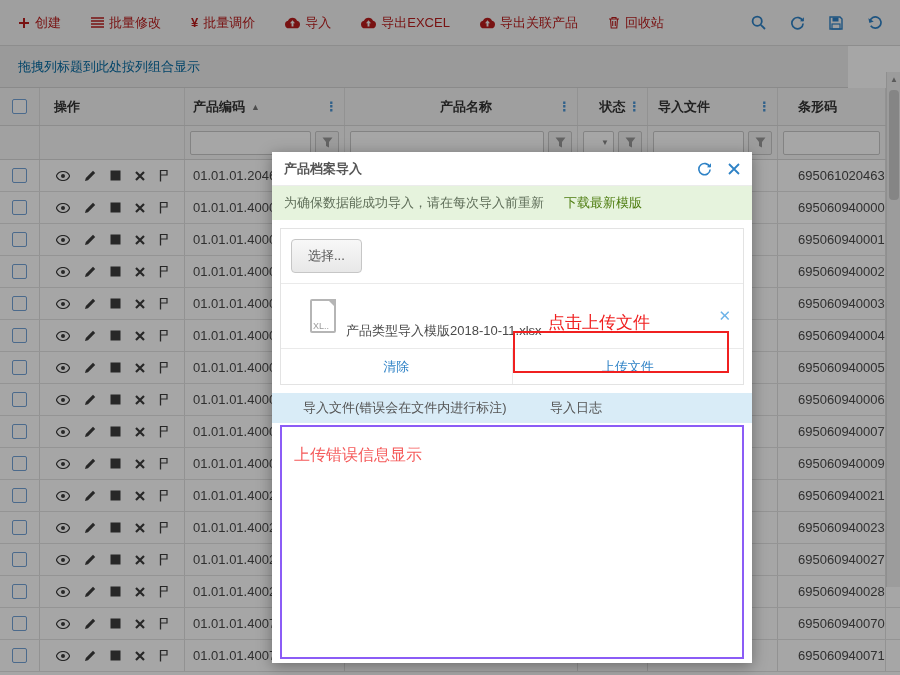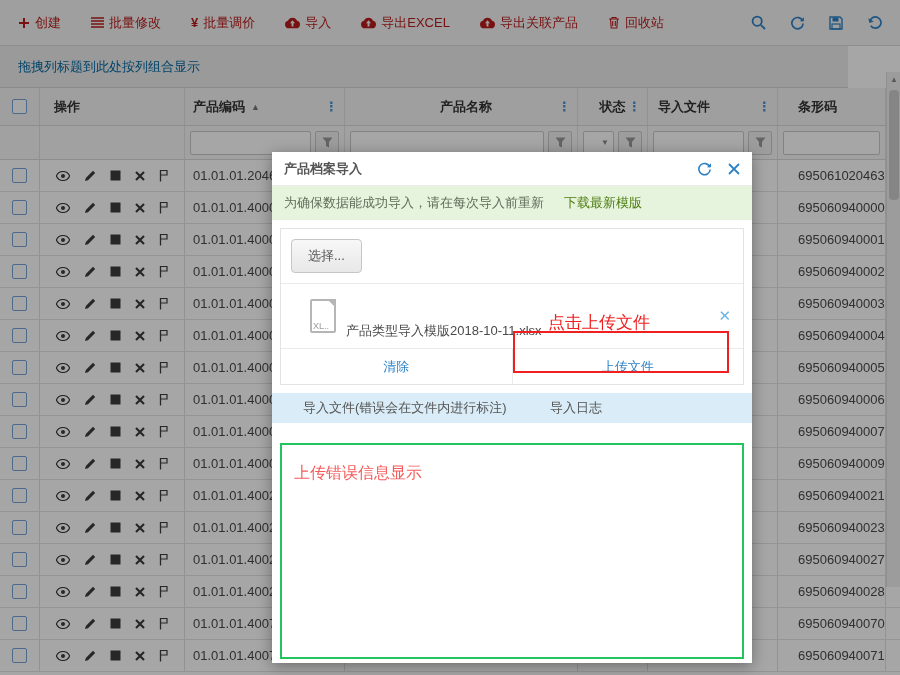--- a/index.html
+++ b/index.html
@@ -71,21 +71,21 @@
   .file-name { color:#4a4a4a; }
   .file-size { color:#a5a5a5; font-size:12px; }
   .file-x { margin-left:auto; color:#6db3e8; font-size:15px; cursor:pointer; }
   .u-actions { border-top:1px solid #eaeaea; display:flex; height:36px; }
   .u-actions .act { flex:1; display:flex; align-items:center; justify-content:center; color:#2e82c6; cursor:pointer; }
   .u-actions .act:first-child { border-right:1px solid #eaeaea; }
   .m-tabs { margin-top:8px; height:30px; flex:none; background:#d9ecf7; position:relative; color:#555; }
   .m-tabs span { position:absolute; top:0; height:30px; display:flex; align-items:center; cursor:pointer; }
   .m-tabs .t1 { left:31px; }
   .m-tabs .t2 { left:278px; }
-  .m-error { margin:20px 8px 4px 8px; flex:1; border:2px solid #22c55e; position:relative; background:#fff; }
+  .m-error { margin:2px 8px 4px 8px; flex:1; border:2px solid #8b5cf6; position:relative; background:#fff; }
   .m-error .ph { position:absolute; left:12px; top:18px; color:#f55a5a; font-size:16px; }
 
   
   .ann-text { position:absolute; left:548px; top:311px; z-index:20; color:#f02020; font-size:17px; white-space:nowrap; }
   .ann-rect { position:absolute; left:513px; top:331px; width:216px; height:42px; border:2px solid #f02020; z-index:20; pointer-events:none; }
 </style>
 </head>
 <body>
 
 <div class="screen">

